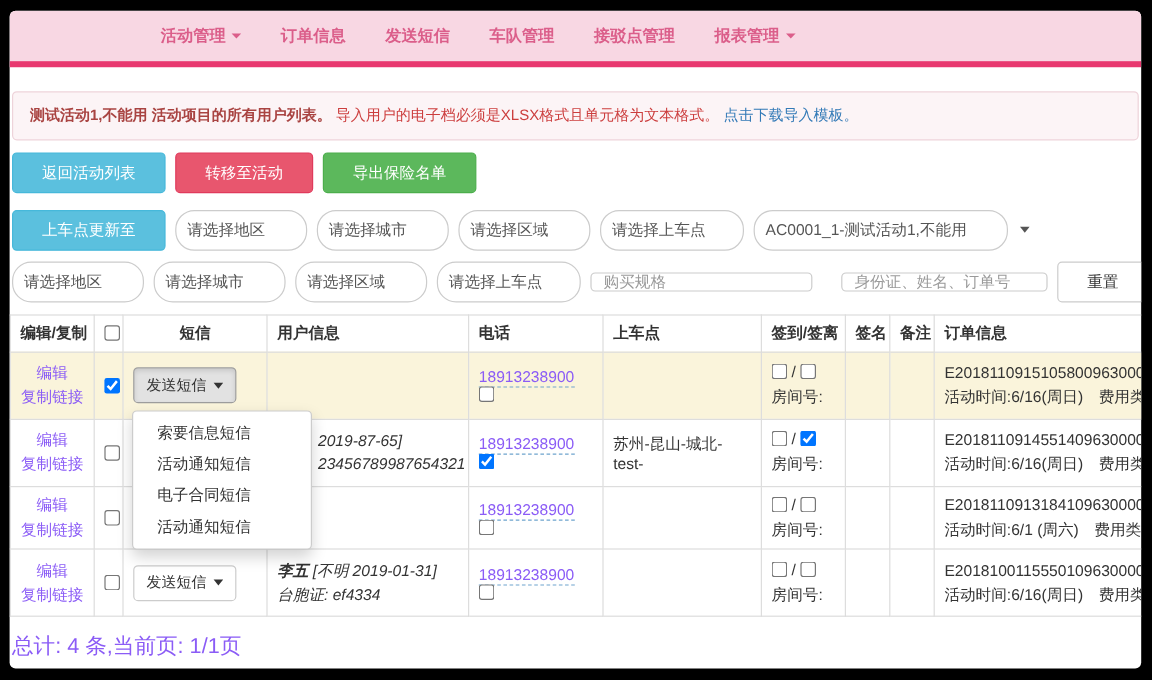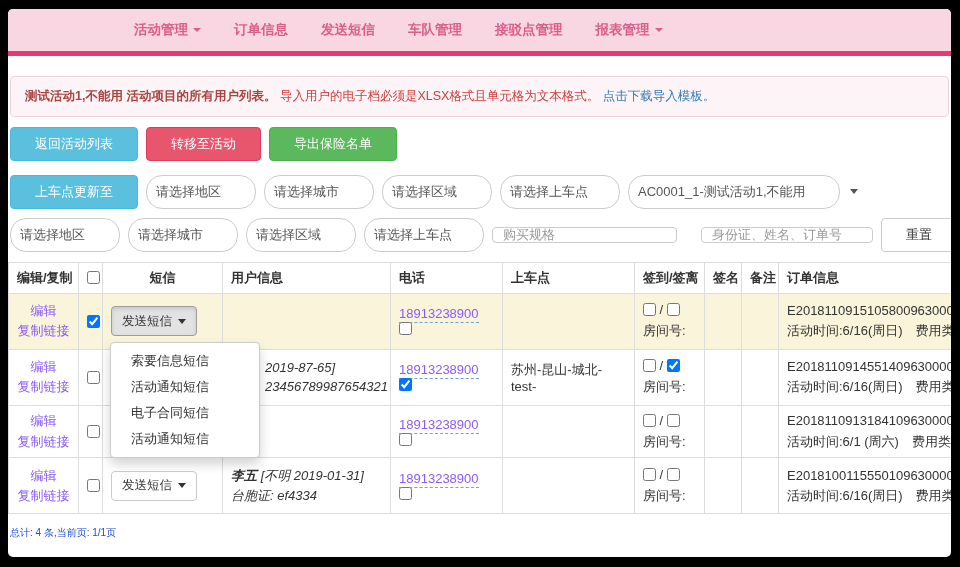--- a/index.html
+++ b/index.html
@@ -96,21 +96,21 @@
   .sign-cell { line-height: 1.6; white-space: nowrap; }
   input[type=checkbox] { width: 13px; height: 13px; vertical-align: -2px; cursor: pointer; }
   
   .sms-dropdown {
     position: absolute; left: 102px; top: 80px; width: 150px;
     background: #fff; border: 1px solid #ccc; border-radius: 4px;
     box-shadow: 0 6px 12px rgba(0,0,0,.175); padding: 5px 0; z-index: 10;
   }
   .sms-dropdown .item { padding: 4px 20px; font-size: 13px; color: #333; line-height: 18px; cursor: pointer; white-space: nowrap; }
   
-  .footer { margin: 12px 2px 0 2px; font-size: 10px; color: #1d4ed8; }
+  .footer { margin: 12px 2px 0 2px; font-size: 18px; color: #8b5cf6; }
 </style>
 </head>
 <body>
 
 <div class="frame">
 
   <div class="navbar">
     <span class="nav-item">
         <span>活动管理</span>
         <span class="nav-caret"></span>

